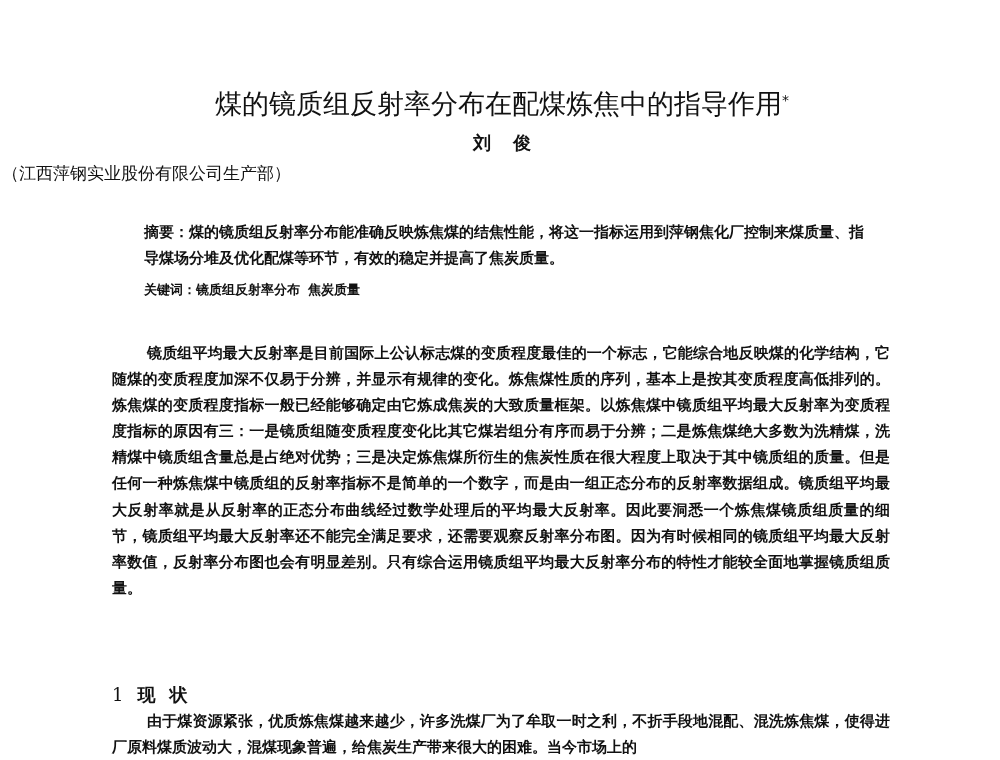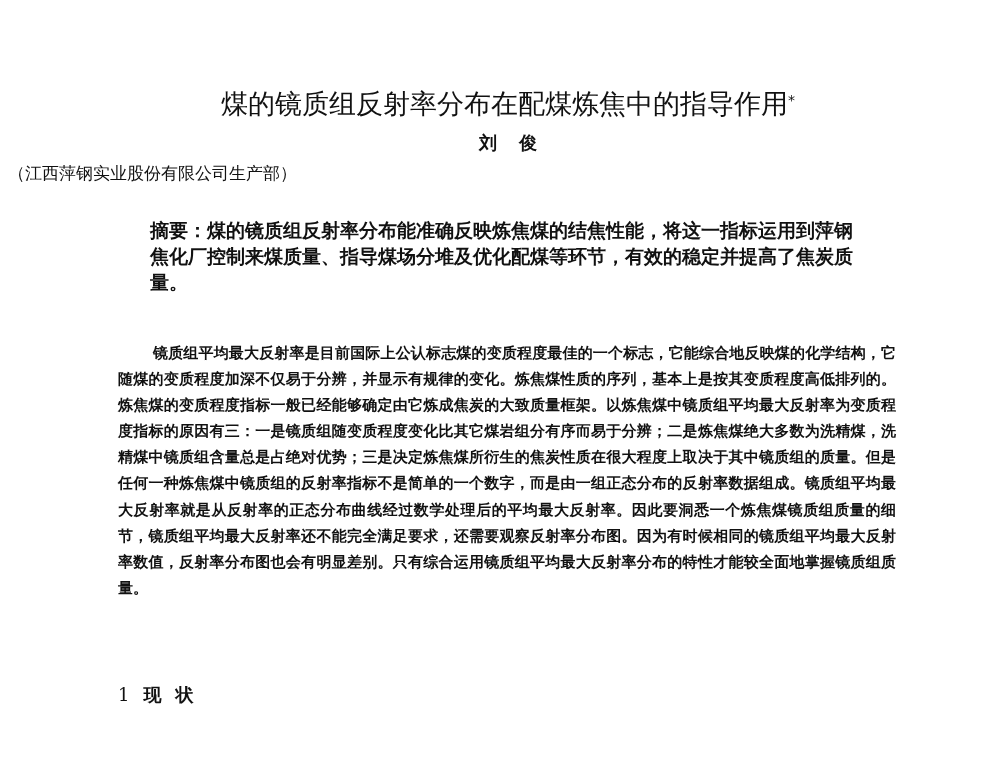--- a/index.html
+++ b/index.html
@@ -10,21 +10,21 @@
     body {
       width: 1000px;
       height: 760px;
       overflow: hidden;
       position: relative;
       color: #111111;
       font-family: "DejaVu Serif", "Liberation Serif", serif;
     }
     .page {
       position: absolute;
-      left: 8px; top: 0;
+      left: 2px; top: 0;
       width: 988px; height: 760px;
     }
     .title {
       position: absolute;
       left: 0; top: 84px;
       width: 1000px;
       text-align: center;
       font-size: 27px;
       line-height: 40px;
       font-family: "DejaVu Sans", "Liberation Sans", sans-serif;
@@ -51,24 +51,24 @@
       position: absolute;
       left: 0; top: 160px;
       width: 1000px;
       font-size: 17px;
       line-height: 26px;
     }
     .abstract {
       position: absolute;
       left: 142px; top: 219px;
       width: 720px;
-      font-size: 19px;
+      font-size: 15px;
       line-height: 26px;
       font-weight: bold;
-      font-family: Liberation Mono, monospace;
+      font-family: Liberation Serif, serif;
     }
     .abstract .label {
       font-weight: bold;
     }
     .keywords {
       position: absolute;
       left: 142px; top: 277px;
       width: 720px;
       font-size: 13px;
       line-height: 26px;
@@ -119,21 +119,25 @@
   </div>
 
   <div class="author">刘俊</div>
 
   <div class="affiliation">（江西萍钢实业股份有限公司生产部）</div>
 
   <div class="abstract">
     <span class="label">摘要：</span><span>煤的镜质组反射率分布能准确反映炼焦煤的结焦性能，将这一指标运用到萍钢焦化厂控制来煤质量、指导煤场分堆及优化配煤等环节，有效的稳定并提高了焦炭质量。</span>
   </div>
 
+  <div class="keywords">
+    <span class="label">关键词：</span><span class="kw">镜质组反射率分布</span><span class="kw">焦炭质量</span>
+  </div>
 
   <div class="body-text para1 indent">镜质组平均最大反射率是目前国际上公认标志煤的变质程度最佳的一个标志，它能综合地反映煤的化学结构，它随煤的变质程度加深不仅易于分辨，并显示有规律的变化。炼焦煤性质的序列，基本上是按其变质程度高低排列的。炼焦煤的变质程度指标一般已经能够确定由它炼成焦炭的大致质量框架。以炼焦煤中镜质组平均最大反射率为变质程度指标的原因有三：一是镜质组随变质程度变化比其它煤岩组分有序而易于分辨；二是炼焦煤绝大多数为洗精煤，洗精煤中镜质组含量总是占绝对优势；三是决定炼焦煤所衍生的焦炭性质在很大程度上取决于其中镜质组的质量。但是任何一种炼焦煤中镜质组的反射率指标不是简单的一个数字，而是由一组正态分布的反射率数据组成。镜质组平均最大反射率就是从反射率的正态分布曲线经过数学处理后的平均最大反射率。因此要洞悉一个炼焦煤镜质组质量的细节，镜质组平均最大反射率还不能完全满足要求，还需要观察反射率分布图。因为有时候相同的镜质组平均最大反射率数值，反射率分布图也会有明显差别。只有综合运用镜质组平均最大反射率分布的特性才能较全面地掌握镜质组质量。</div>
 
   <div class="section-heading">
     <span class="num">1</span><span class="txt">现状</span>
   </div>
 
+  <div class="body-text para2 indent">由于煤资源紧张，优质炼焦煤越来越少，许多洗煤厂为了牟取一时之利，不折手段地混配、混洗炼焦煤，使得进厂原料煤质波动大，混煤现象普遍，给焦炭生产带来很大的困难。当今市场上的</div>
 
 </div>
 
 </body></html>

